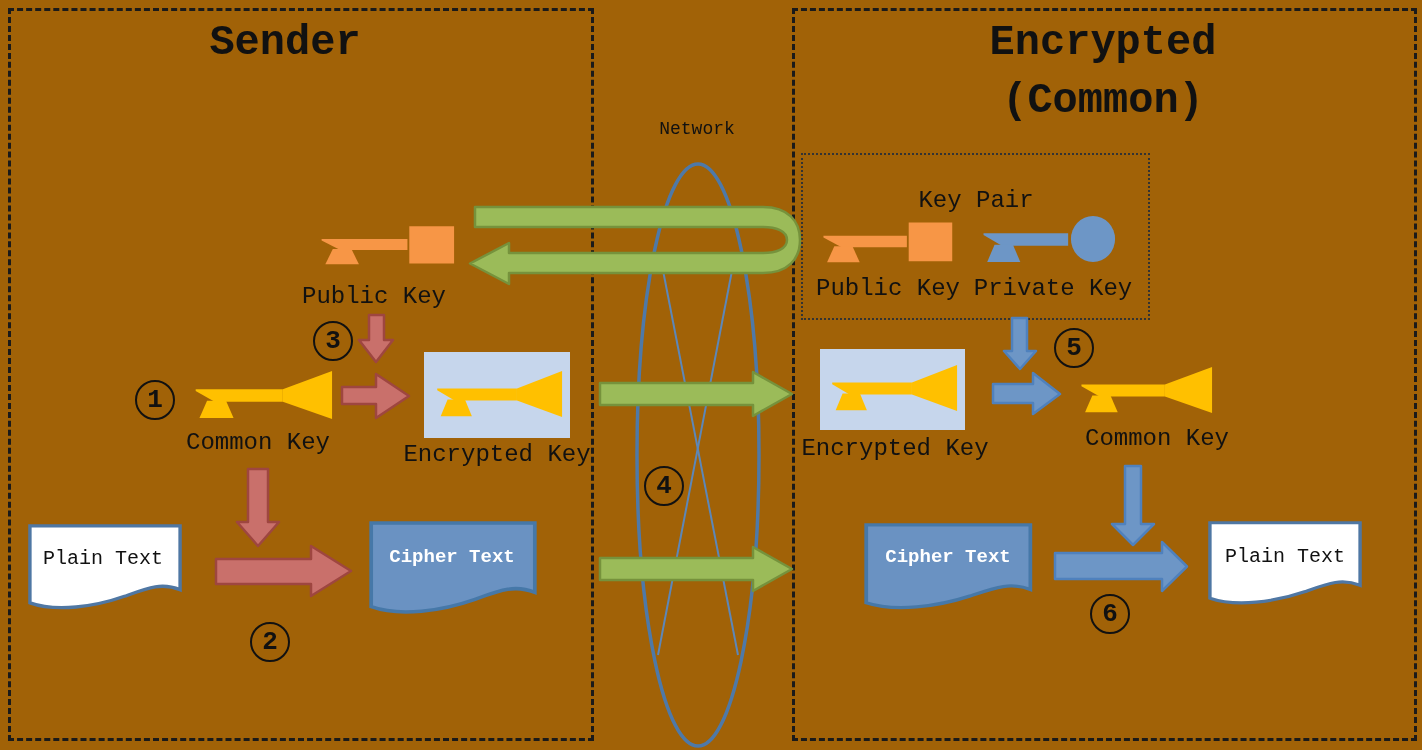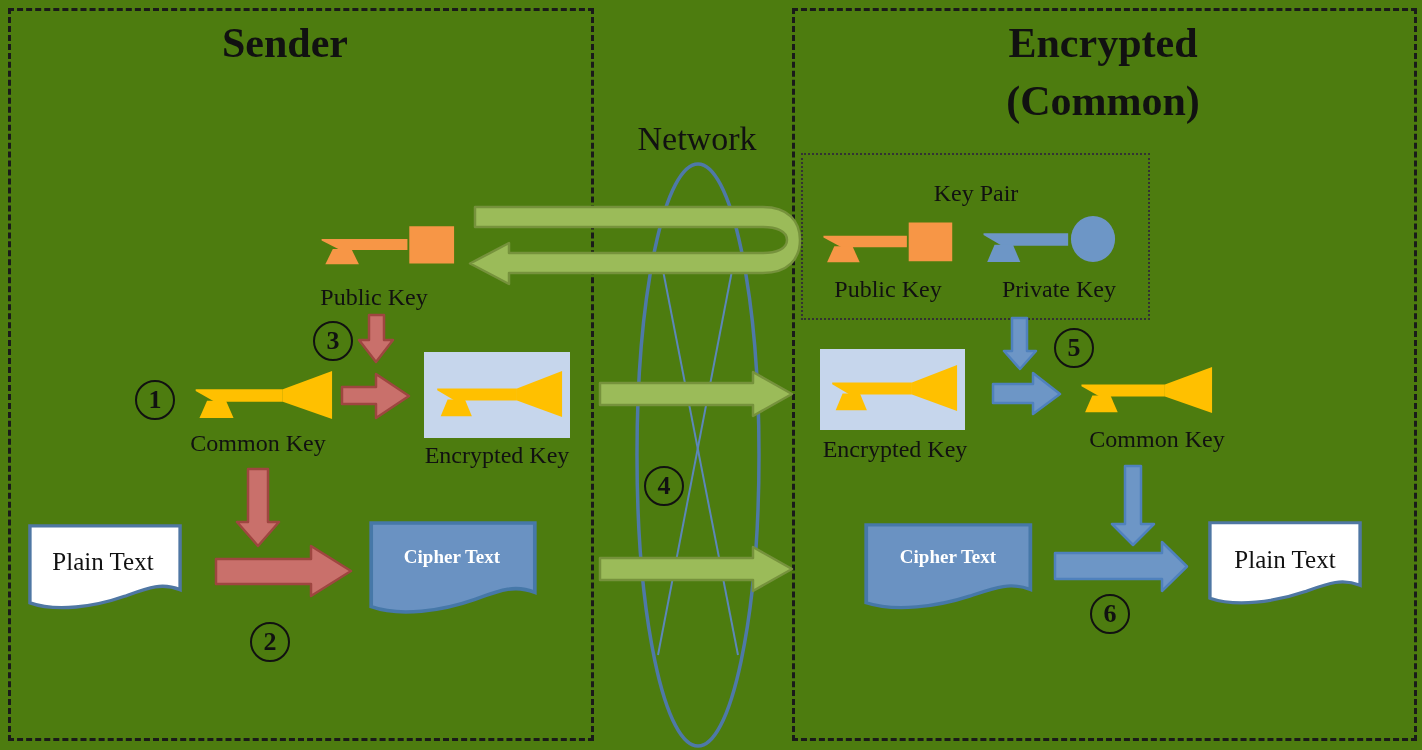--- a/index.html
+++ b/index.html
@@ -1,29 +1,29 @@
 <!DOCTYPE html>
 <html><head>
 <meta charset="utf-8">
 <style>
   html,body{margin:0;padding:0;background:#fff;}
-  .stage{position:relative;width:1422px;height:750px;background:#4d7c0f;overflow:hidden;
-         font-family:Liberation Serif, serif;color:#111;}
+  .stage{position:relative;width:1422px;height:750px;background:#a16207;overflow:hidden;
+         font-family:Liberation Mono, monospace;color:#111;}
   .panel{position:absolute;border:3px dashed #1a1a1a;background:transparent;z-index:0;}
   .panel-sender{left:8px;top:8px;width:580px;height:727px;}
   .panel-receiver{left:792px;top:8px;width:619px;height:727px;}
   .dotted-box{position:absolute;left:801px;top:153px;width:345px;height:163px;
               border:2px dotted #333;z-index:0;}
   svg.canvas{position:absolute;left:0;top:0;z-index:1;}
   .lbl{position:absolute;white-space:nowrap;transform:translateX(-50%);
        font-size:24px;font-weight:500;z-index:2;line-height:1.1;}
   .title{position:absolute;transform:translateX(-50%);text-align:center;
          font-size:42px;font-weight:600;line-height:58px;z-index:2;}
-  .net{font-size:34px;}
-  .doc-lbl{font-size:25px;}
+  .net{font-size:18px;}
+  .doc-lbl{font-size:20px;}
   .doc-lbl.white{color:#fff;font-weight:600;font-size:19px;}
   .step{position:absolute;width:36px;height:36px;border:2.5px solid #111;border-radius:50%;
         display:flex;align-items:center;justify-content:center;
         font-size:26px;font-weight:600;z-index:2;background:transparent;}
 </style>
 </head>
 <body>
 
 <div class="stage">
 
@@ -108,30 +108,30 @@
 
   <div class="title" style="left:285px;top:14px;">
     <div>Sender</div>
   </div>
   <div class="title" style="left:1103px;top:14px;">
     <div>Encrypted</div>
     <div>(Common)</div>
   </div>
 
   <div class="lbl net" style="left:697px;top:120px;">Network</div>
-  <div class="lbl" style="left:976px;top:180px;">Key Pair</div>
+  <div class="lbl" style="left:976px;top:188px;">Key Pair</div>
 
   <div class="lbl" style="left:374px;top:284px;">Public Key</div>
   <div class="lbl" style="left:258px;top:430px;">Common Key</div>
   <div class="lbl" style="left:497px;top:442px;">Encrypted Key</div>
   <div class="lbl doc-lbl" style="left:103px;top:548px;">Plain Text</div>
   <div class="lbl doc-lbl white" style="left:452px;top:547px;">Cipher Text</div>
 
   <div class="lbl" style="left:888px;top:276px;">Public Key</div>
-  <div class="lbl" style="left:1053px;top:276px;margin-left:6px;">Private Key</div>
+  <div class="lbl" style="left:1053px;top:276px;">Private Key</div>
   <div class="lbl" style="left:895px;top:436px;">Encrypted Key</div>
   <div class="lbl" style="left:1157px;top:426px;">Common Key</div>
   <div class="lbl doc-lbl white" style="left:948px;top:547px;">Cipher Text</div>
   <div class="lbl doc-lbl" style="left:1285px;top:546px;">Plain Text</div>
 
   <div class="step" style="left:135px;top:380px;">1</div>
   <div class="step" style="left:250px;top:622px;">2</div>
   <div class="step" style="left:313px;top:321px;">3</div>
   <div class="step" style="left:644px;top:466px;">4</div>
   <div class="step" style="left:1054px;top:328px;">5</div>

